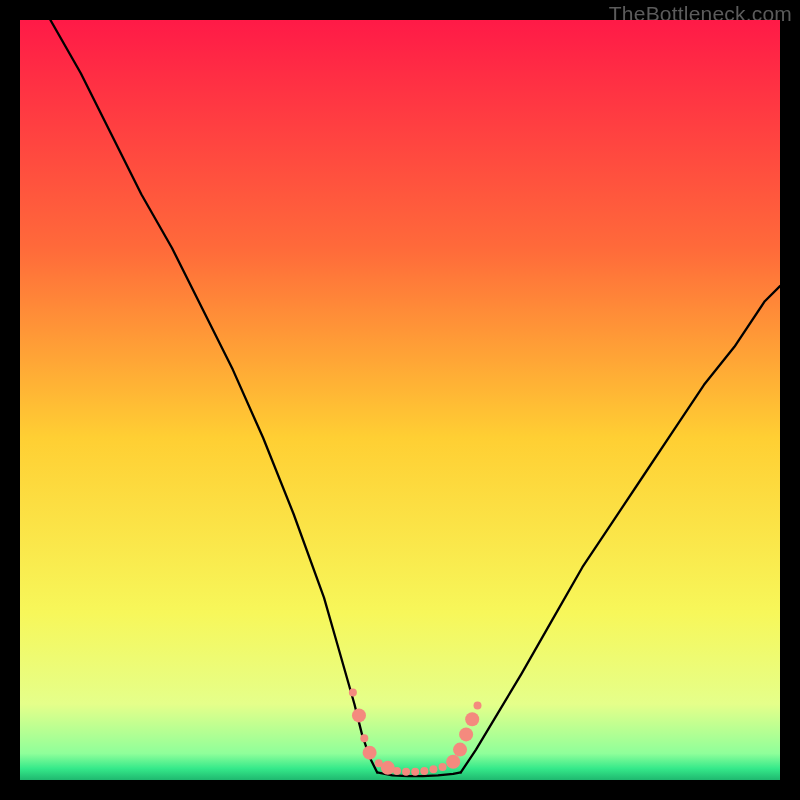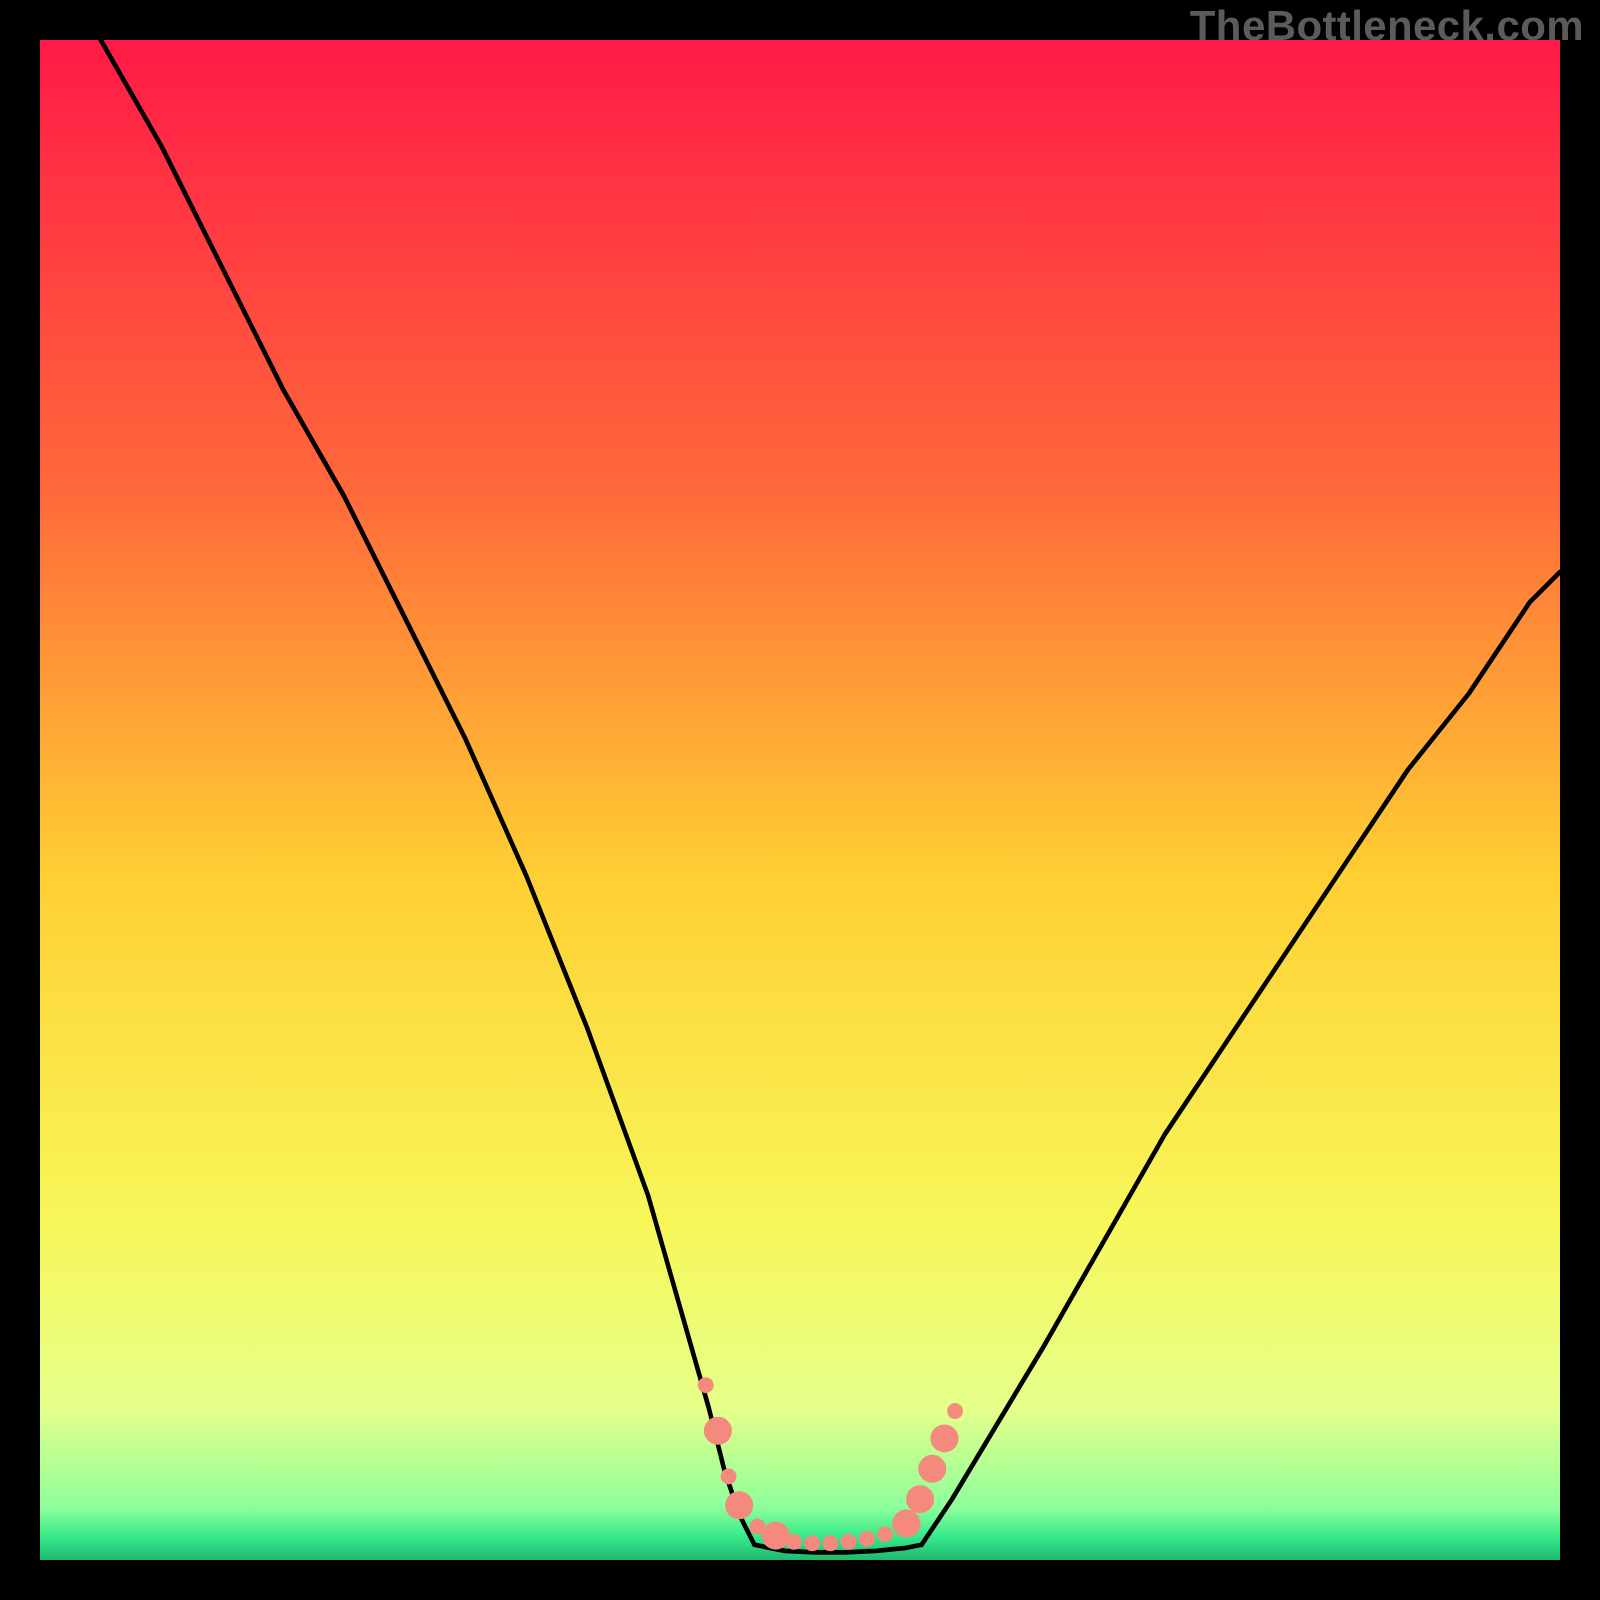--- a/index.html
+++ b/index.html
@@ -22,21 +22,21 @@
     top: 20px;
     width: 760px;
     height: 760px;
   }
   .watermark {
     position: absolute;
     top: 2px;
     right: 8px;
     color: #5b5b5b;
     font-size: 21px;
-    font-weight: 700;
+    font-weight: 400;
     letter-spacing: 0.2px;
   }
 </style>
 </head>
 <body>
 
 <div class="frame">
   <div class="watermark">TheBottleneck.com</div>
   <svg class="plot" viewBox="0 0 760 760" preserveAspectRatio="none">
     <defs>

